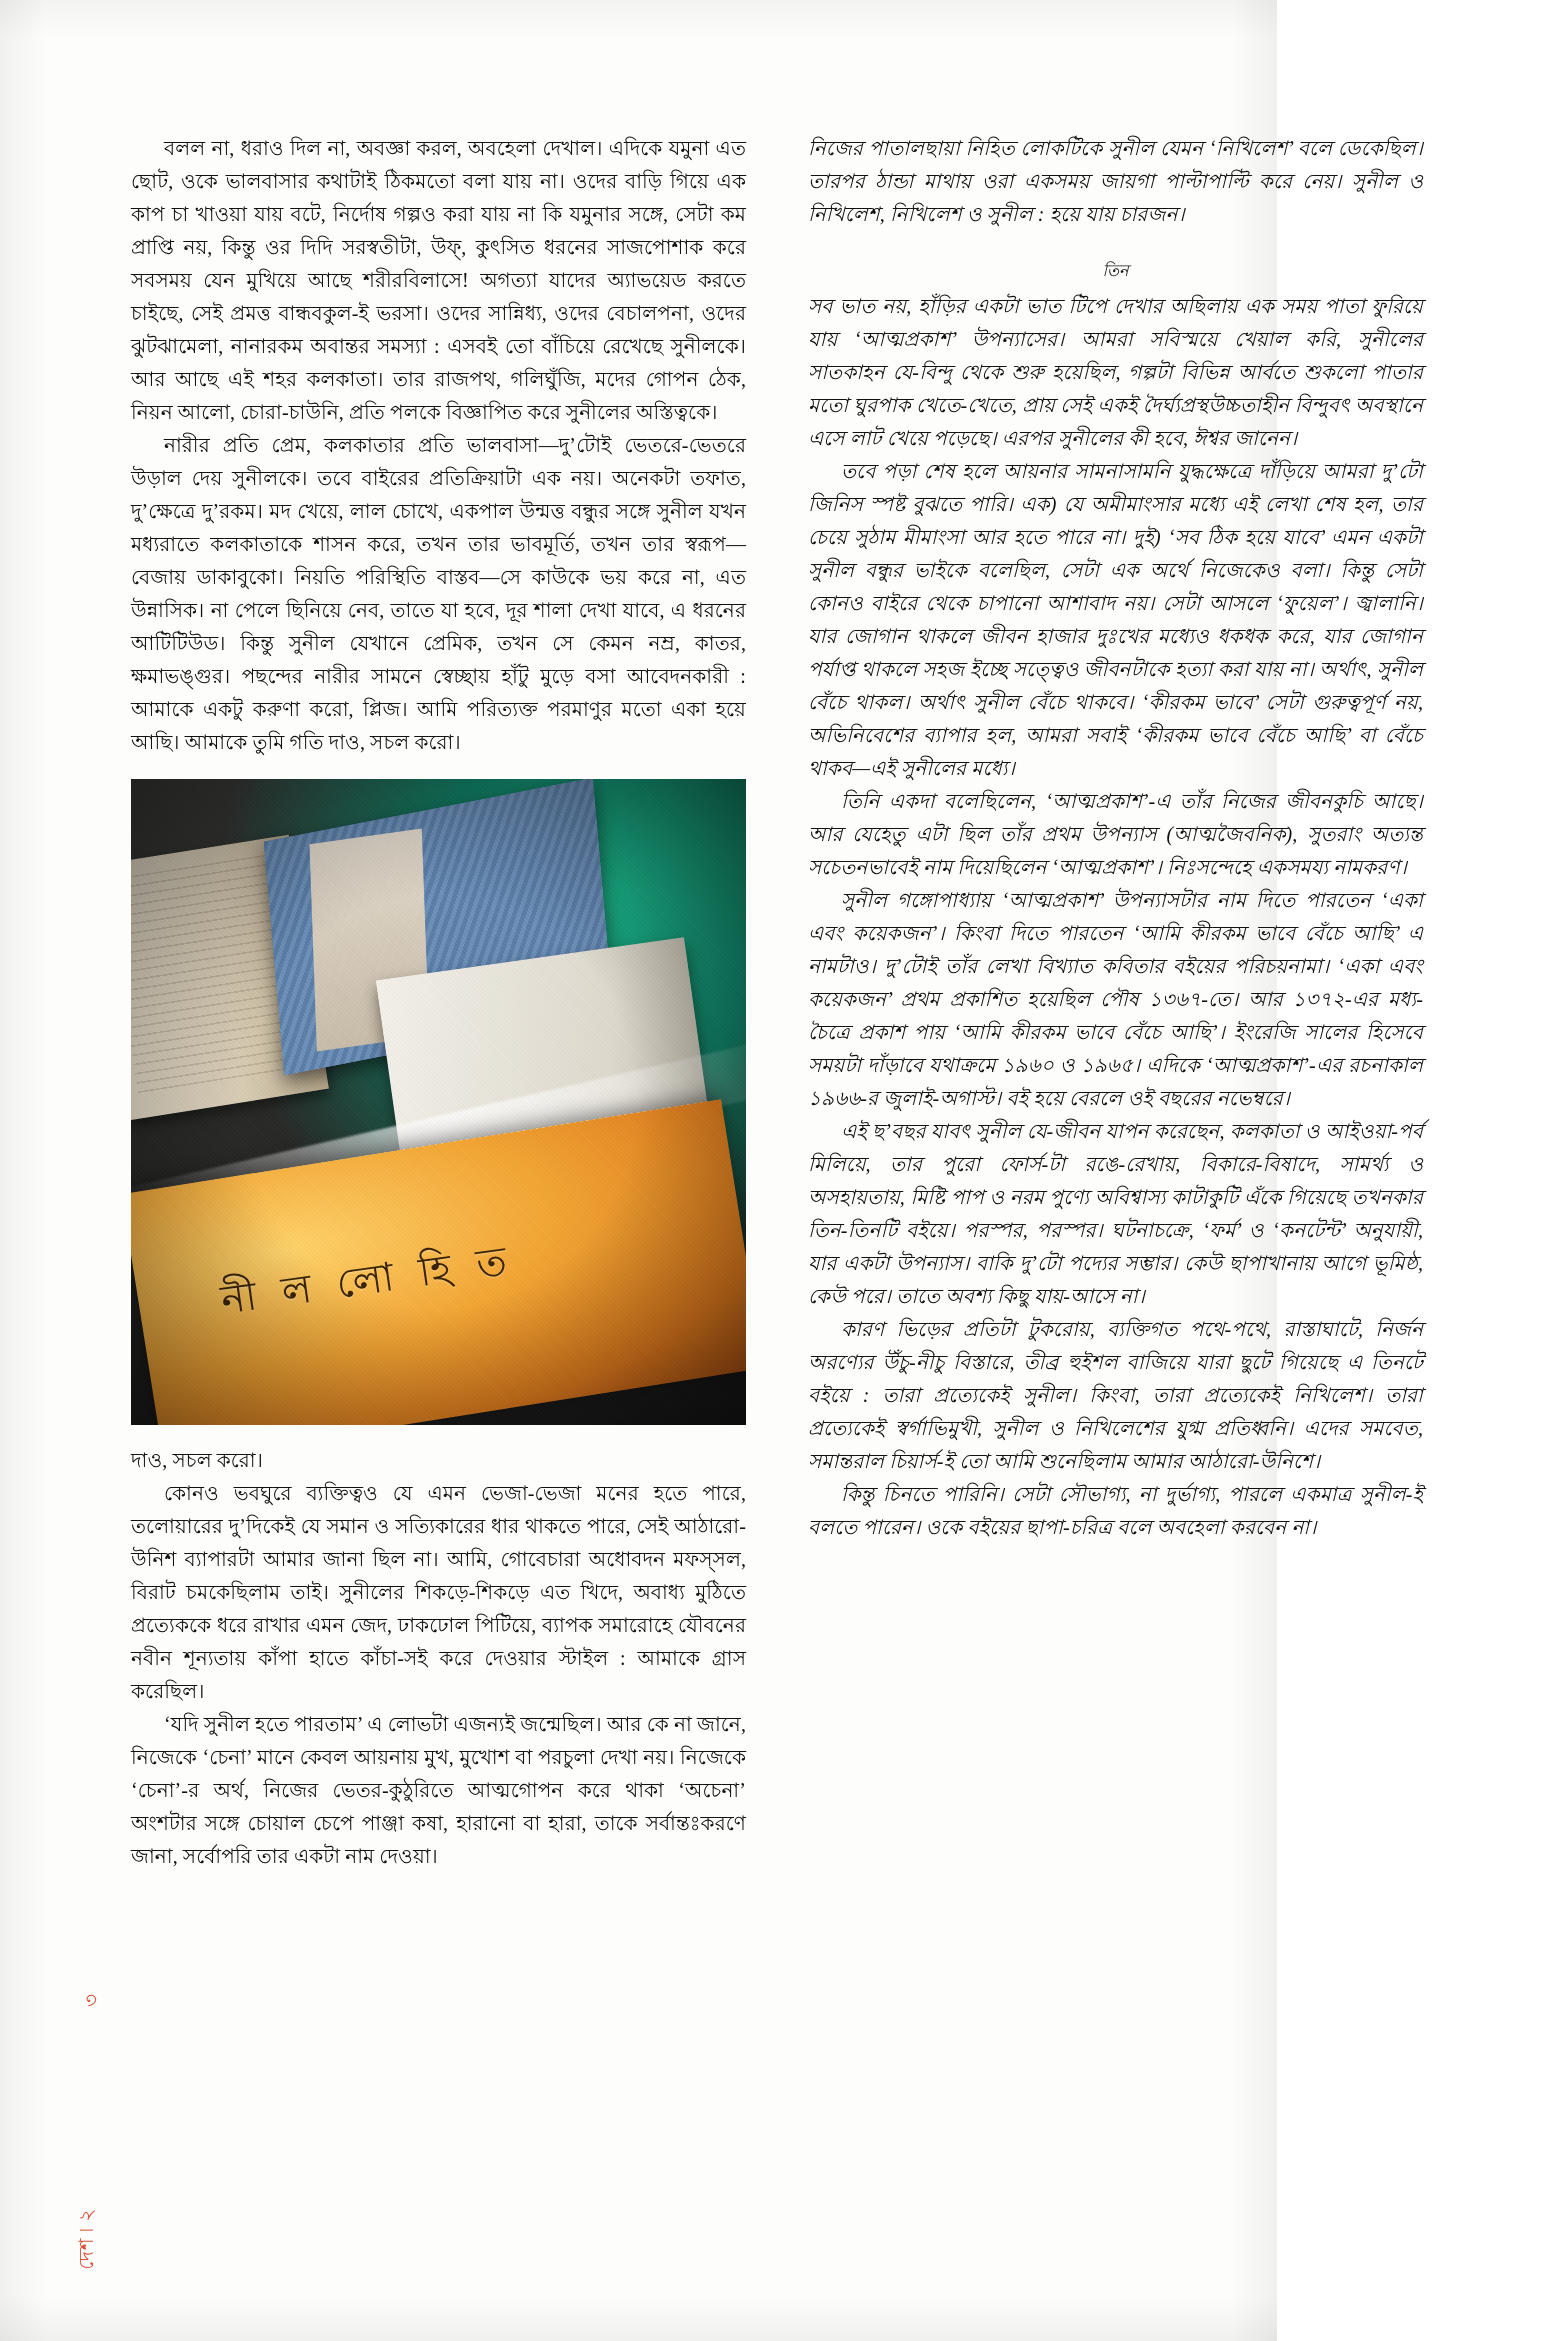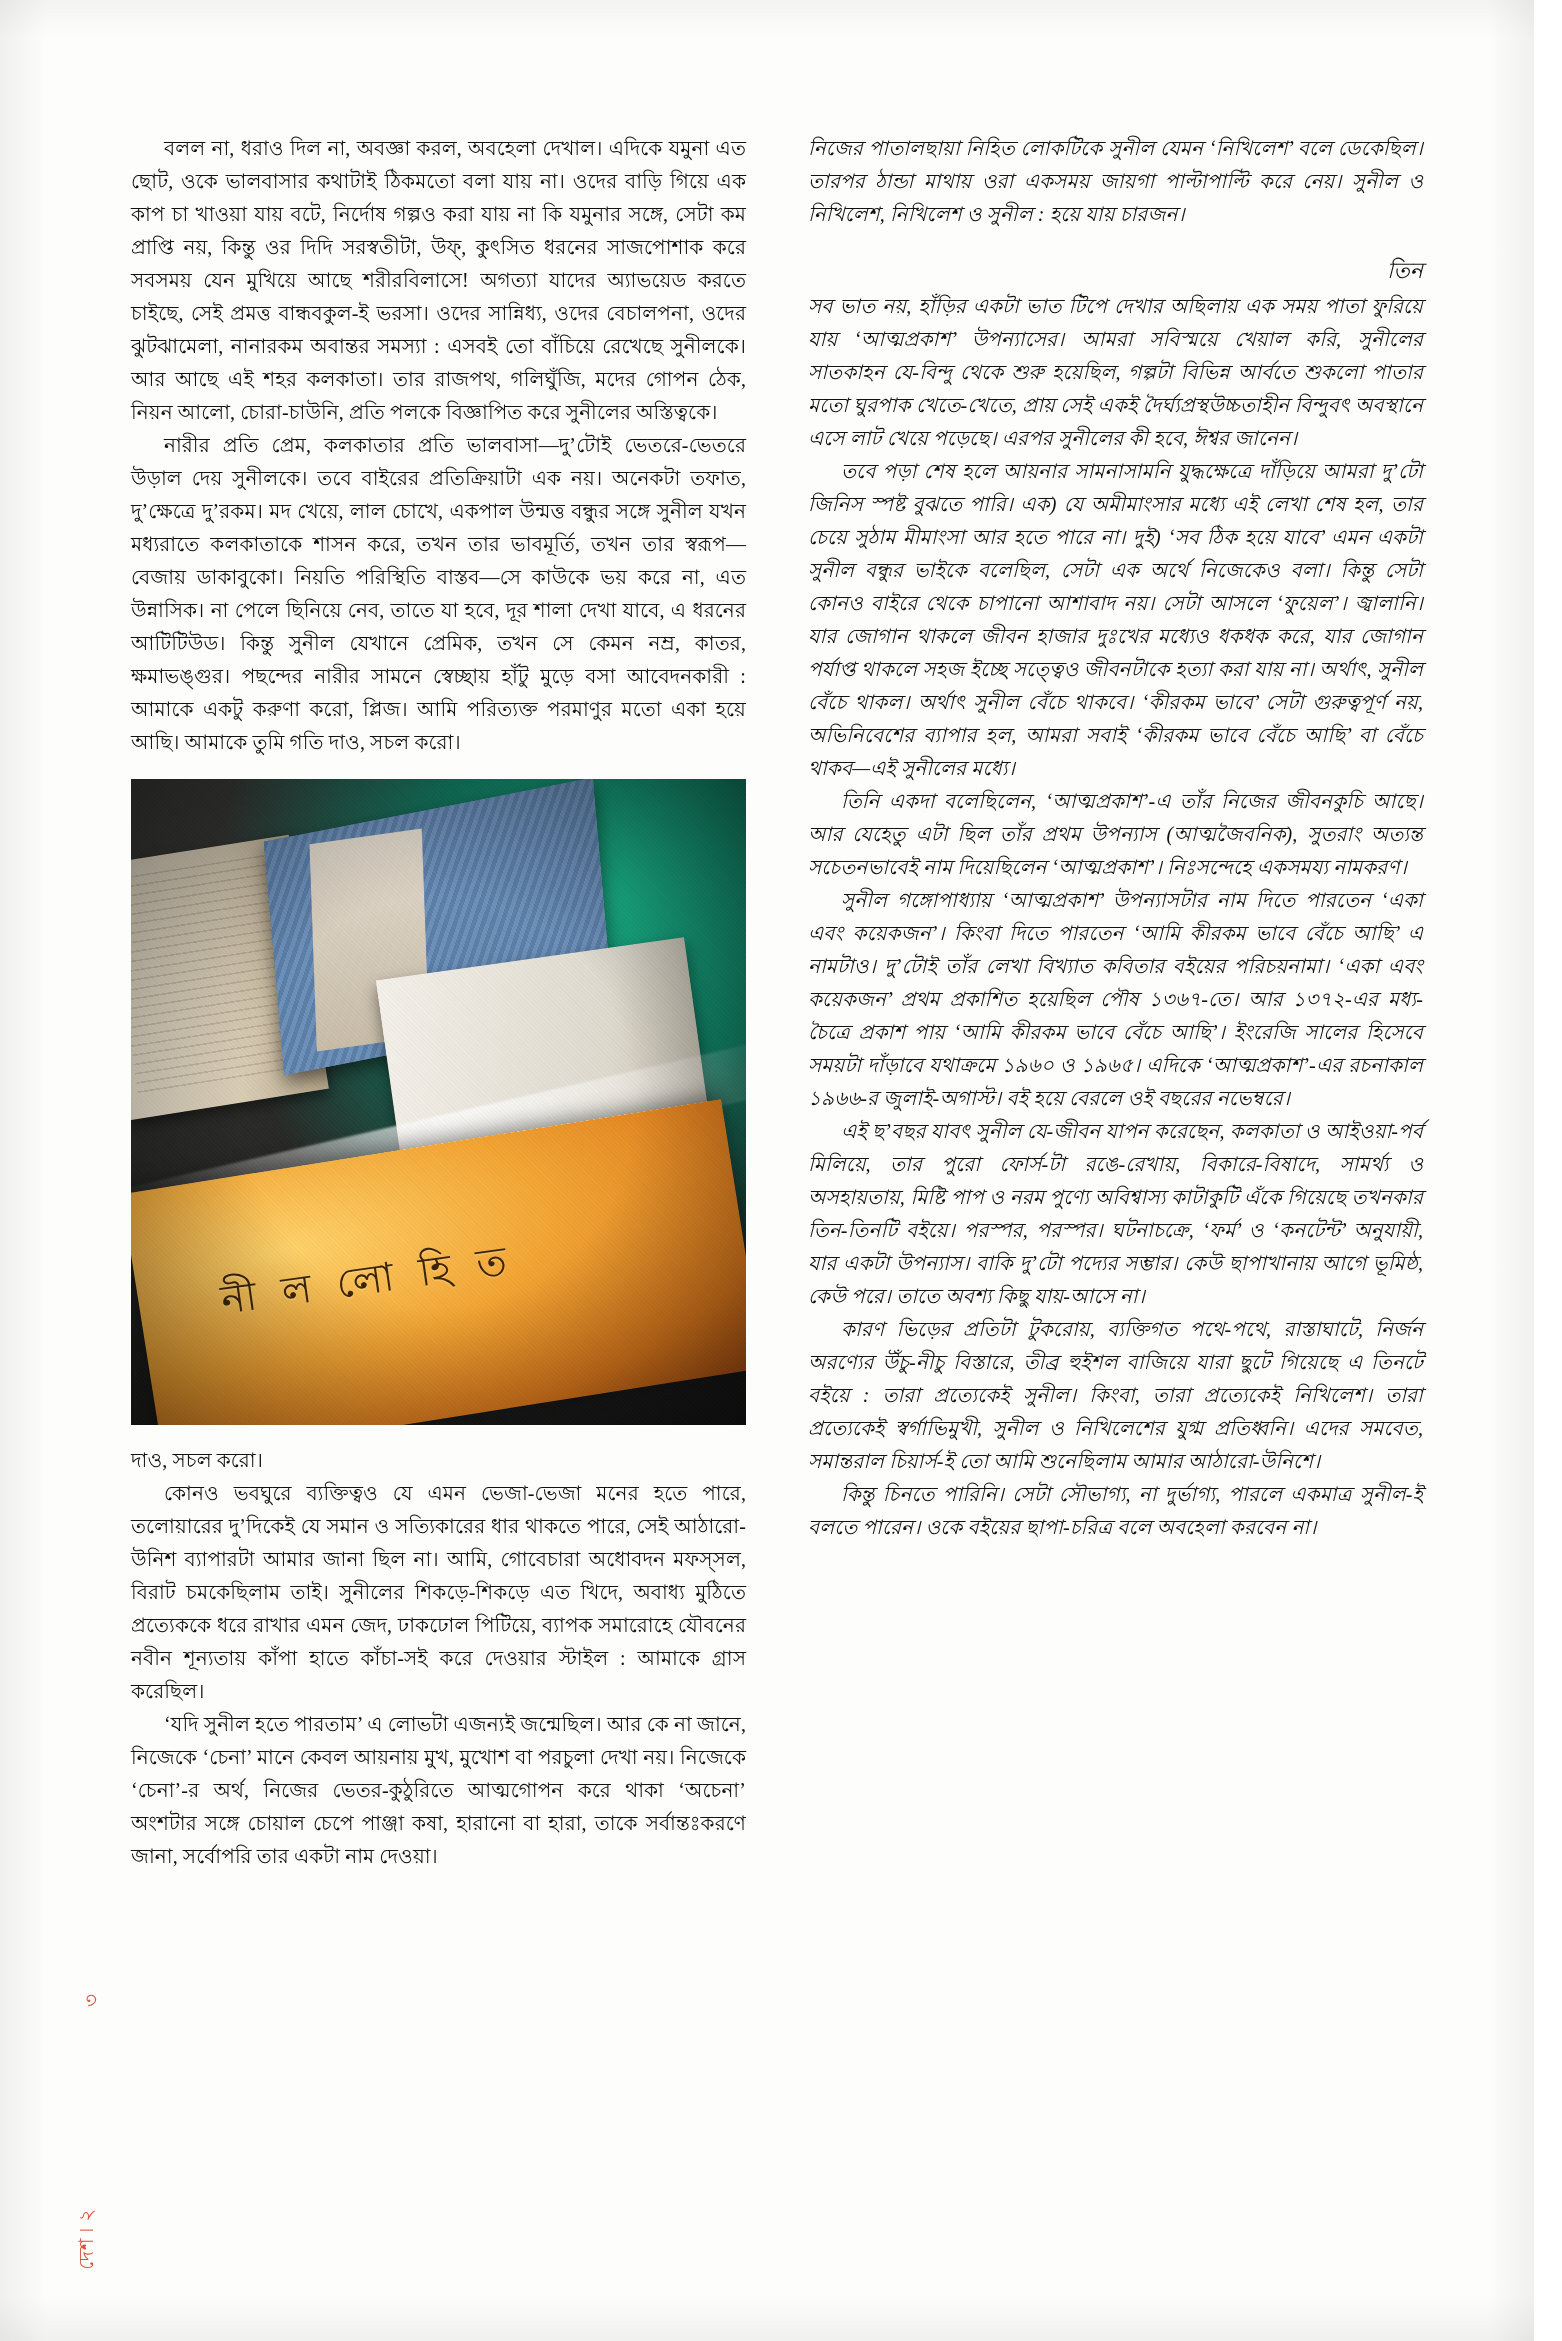--- a/index.html
+++ b/index.html
@@ -11,24 +11,23 @@
     width: 1563px;
     height: 2342px;
     font-family: "Liberation Serif", "DejaVu Serif", serif;
     color: #111111;
     position: relative;
     overflow: hidden;
   }
   .page {
     position: absolute;
     left: 0; top: 0;
-    width: 1522px;
+    width: 1277px;
     height: 2342px;
     background: #fdfdfb;
-    padding-left: 12px;
   }
   
   .page::before {
     content: "";
     position: absolute;
     inset: 0;
     background:
       linear-gradient(to right, rgba(0,0,0,0.05) 0px, rgba(0,0,0,0.0) 47px),
       linear-gradient(to bottom, rgba(0,0,0,0.04) 0px, rgba(0,0,0,0.0) 39px),
       linear-gradient(to left, rgba(0,0,0,0.05) 0px, rgba(0,0,0,0.0) 47px),
@@ -56,26 +55,26 @@
     margin: 0 0 0 0;
     font-size: 20px;
     line-height: 33px;
     text-align: justify;
     text-justify: inter-word;
     letter-spacing: 0.1px;
   }
   p.indent { text-indent: 33px; }
 
   .section-head {
-    font-size: 22px;
+    font-size: 16px;
     line-height: 33px;
     margin-top: 23px;
     margin-bottom: 3.1px;
     font-weight: normal;
-    text-align: right;
+    text-align: center;
   }
 
   
   .photo {
     position: relative;
     width: 615px;
     height: 646px;
     margin: 20px 0 18.7px 0;
     overflow: hidden;
     background: #2b2b2b;

